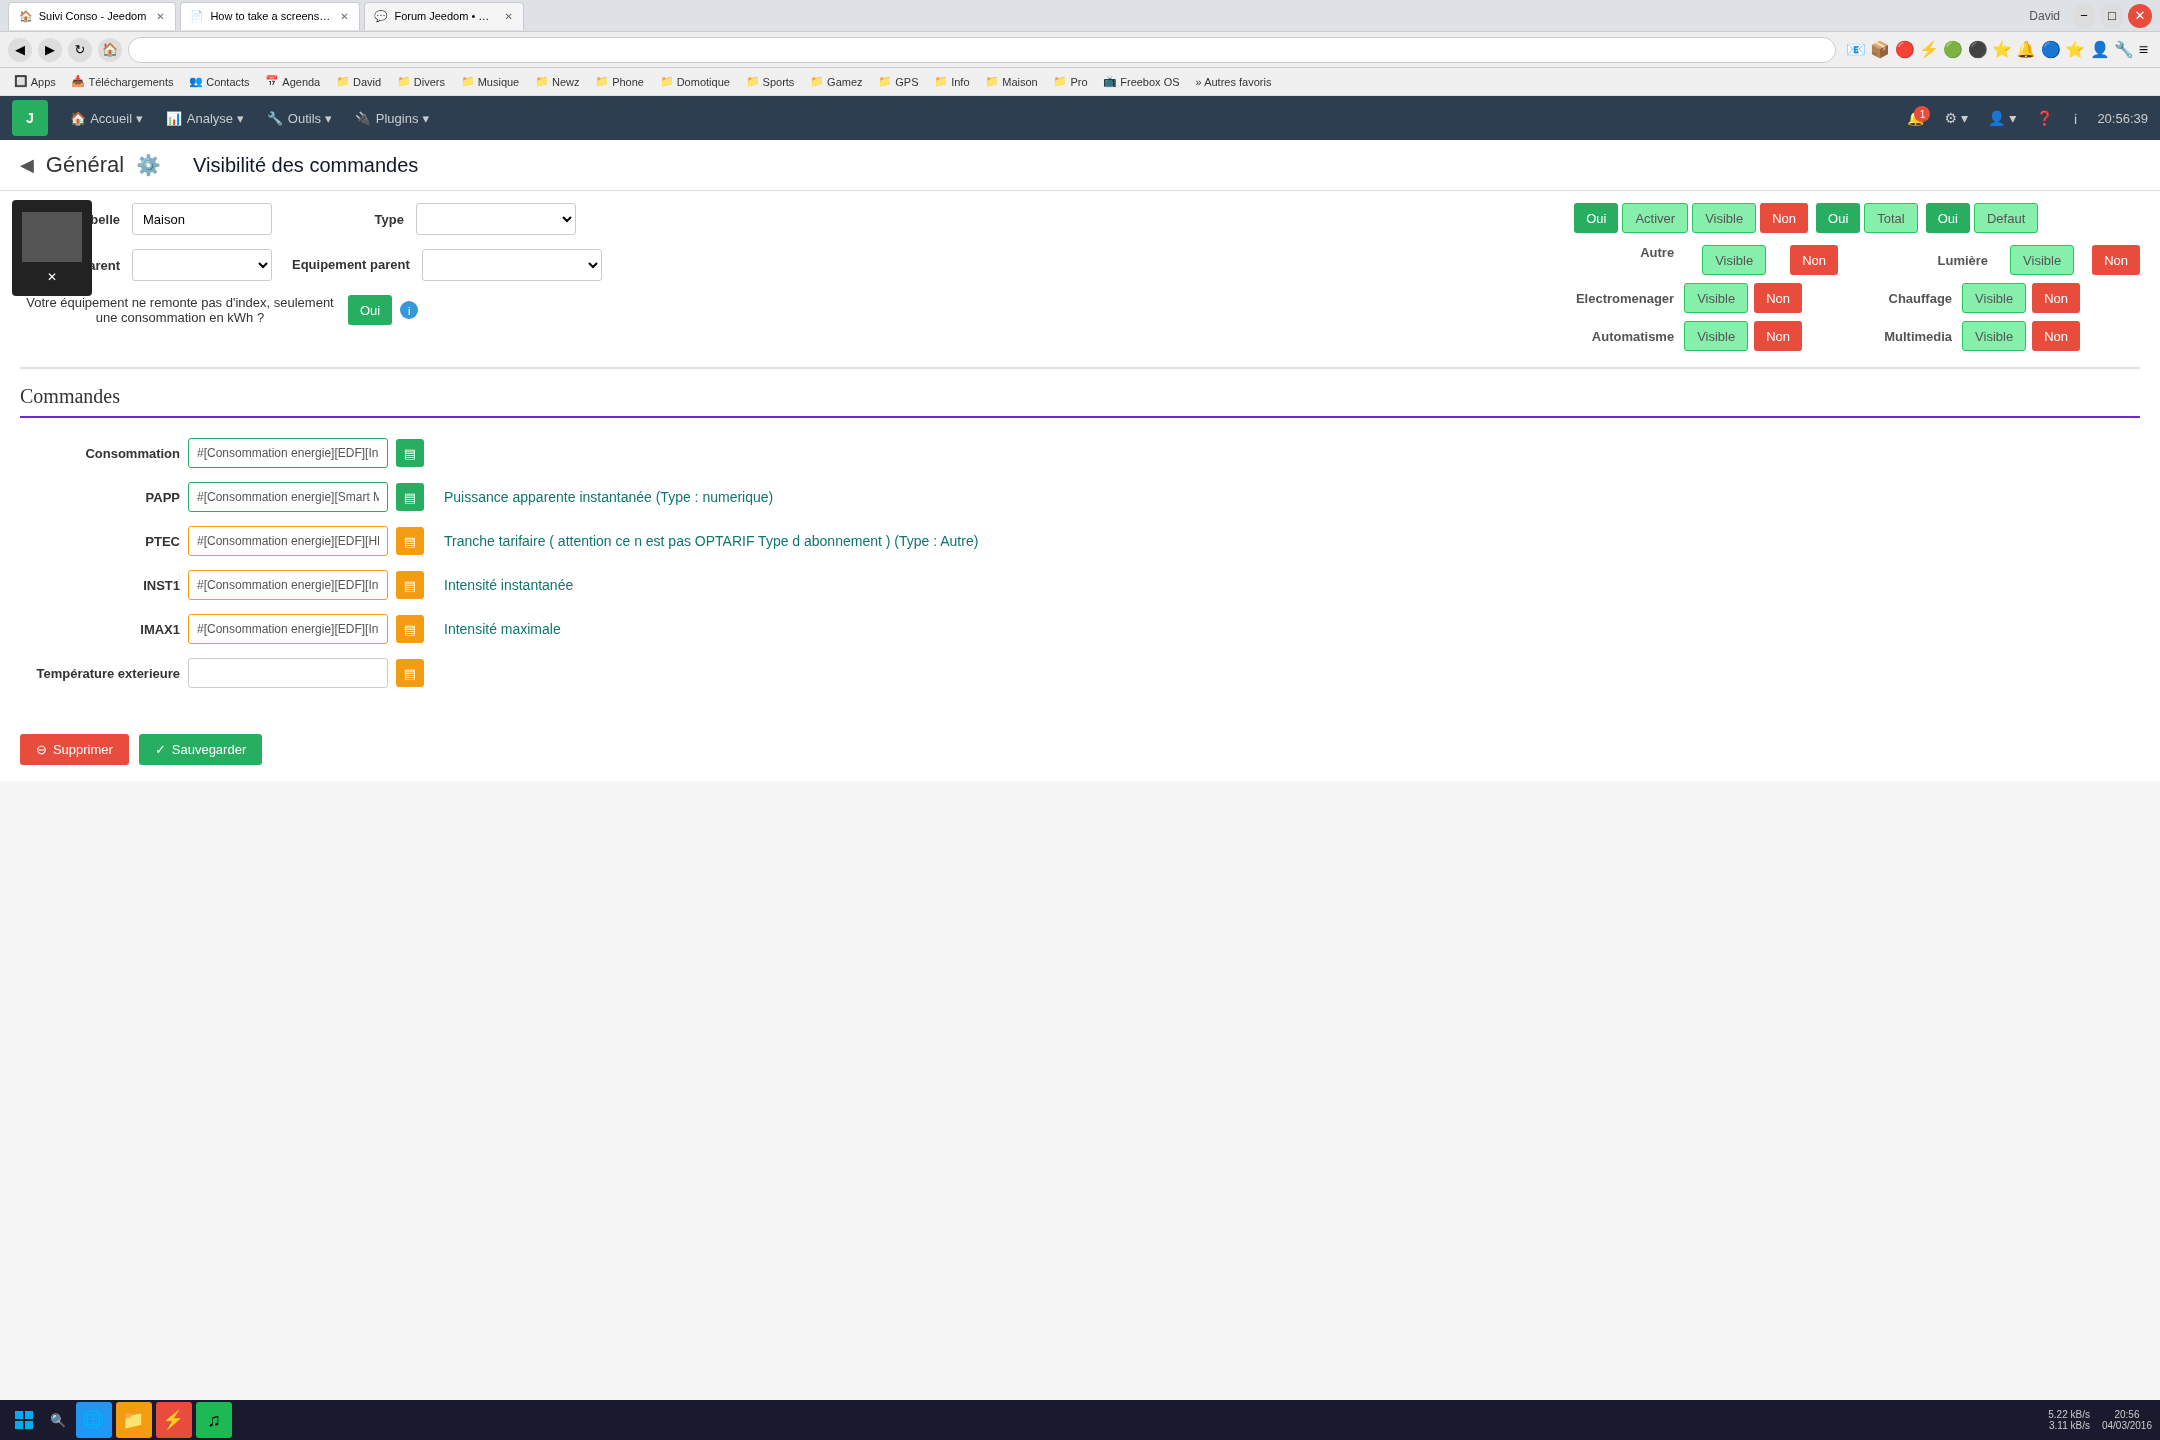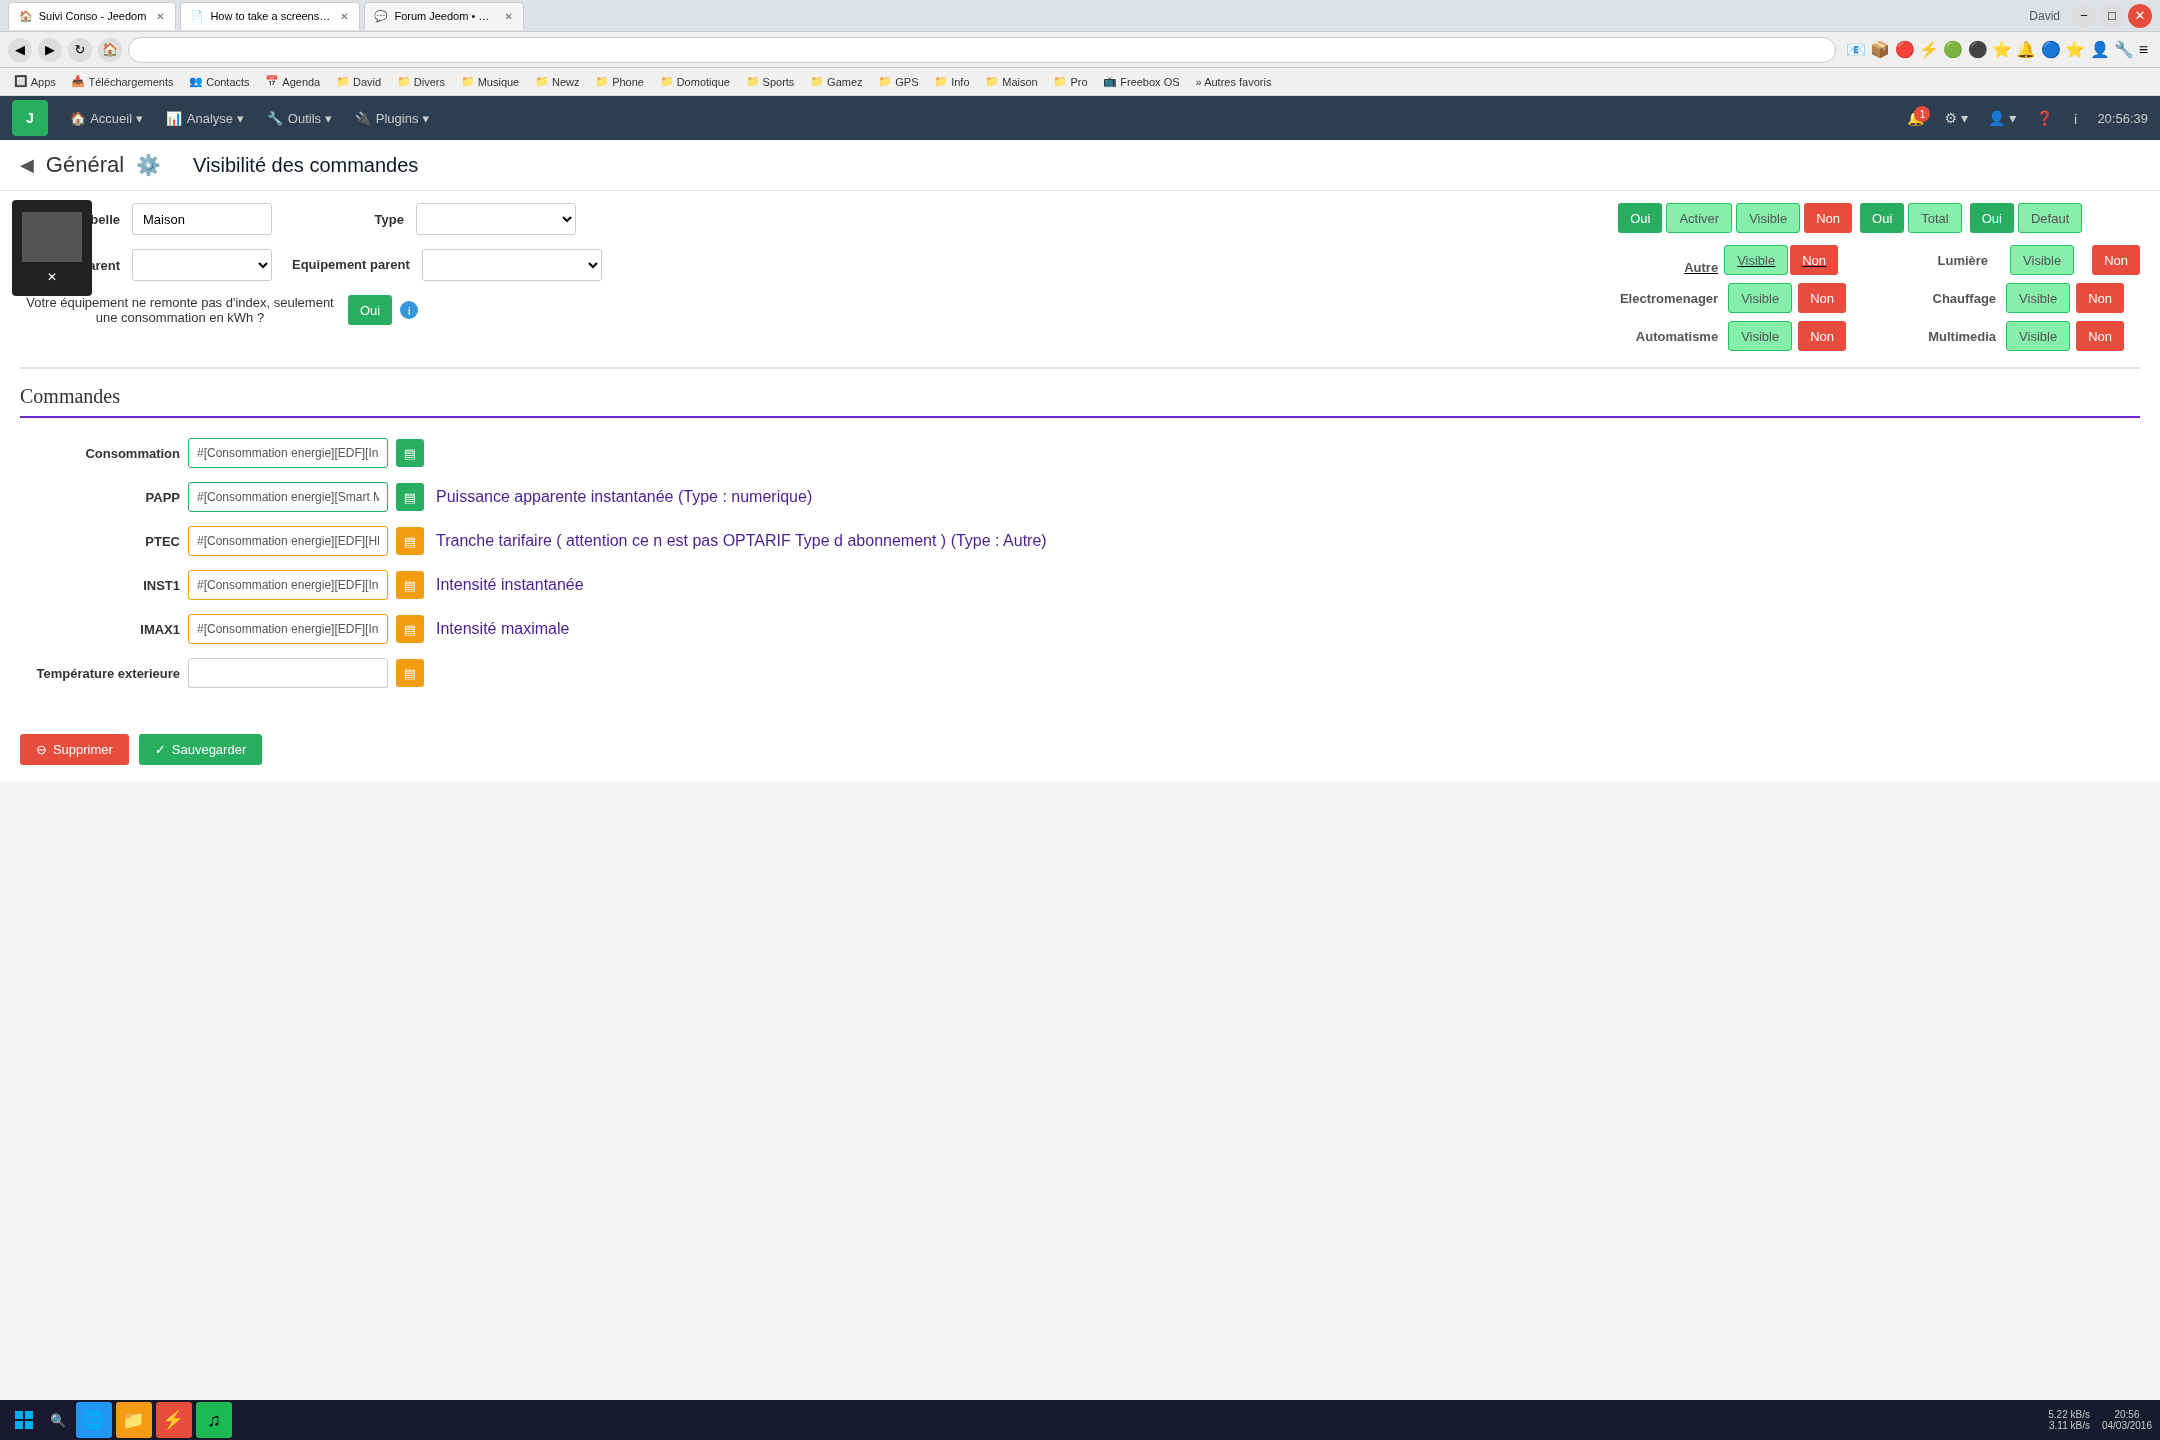--- a/index.html
+++ b/index.html
@@ -262,23 +262,23 @@
       border: none;
       border-radius: 3px;
       cursor: pointer;
       display: flex; align-items: center; justify-content: center;
       font-size: 13px;
       color: white;
     }
     .icon-green { background: #27ae60; }
     .icon-orange { background: #f39c12; }
     .command-desc {
-      font-size: 16px;
-      color: #4c1d95;
-      margin-left: 4px;
+      font-size: 14px;
+      color: #0f766e;
+      margin-left: 12px;
     }
 
     
     .bottom-actions {
       padding: 16px 20px;
       display: flex;
       gap: 10px;
     }
     .btn-delete {
       background: #e74c3c;
@@ -585,21 +585,21 @@
             <button class="btn btn-outline" style="min-width:60px;">Activer</button>
             <button class="btn btn-outline" style="min-width:60px;">Visible</button>
             <button class="btn btn-red" style="min-width:40px;">Non</button>
             <button class="btn btn-green" style="min-width:40px; margin-left:4px;">Oui</button>
             <button class="btn btn-outline" style="min-width:50px;">Total</button>
             <button class="btn btn-green" style="min-width:40px; margin-left:4px;">Oui</button>
             <button class="btn btn-outline" style="min-width:60px;">Defaut</button>
           </div>
 
           <div style="display:flex; gap:30px; margin-bottom:8px;">
-            <div style="display:flex; align-items:flex-end; gap:2px;text-decoration:underline;">
+            <div style="display:flex; align-items:flex-start; gap:24px;">
               <span class="visibility-section-label" style="min-width:100px; text-align:right; font-weight:600;">Autre</span>
               <button class="btn btn-outline" style="min-width:60px;">Visible</button>
               <button class="btn btn-red" style="min-width:40px;">Non</button>
             </div>
             <div style="display:flex; align-items:center; gap:18px; margin-left:40px;">
               <span class="visibility-section-label" style="min-width:80px; text-align:right; font-weight:600;">Lumière</span>
               <button class="btn btn-outline" style="min-width:60px;">Visible</button>
               <button class="btn btn-red" style="min-width:40px;">Non</button>
             </div>
           </div>

